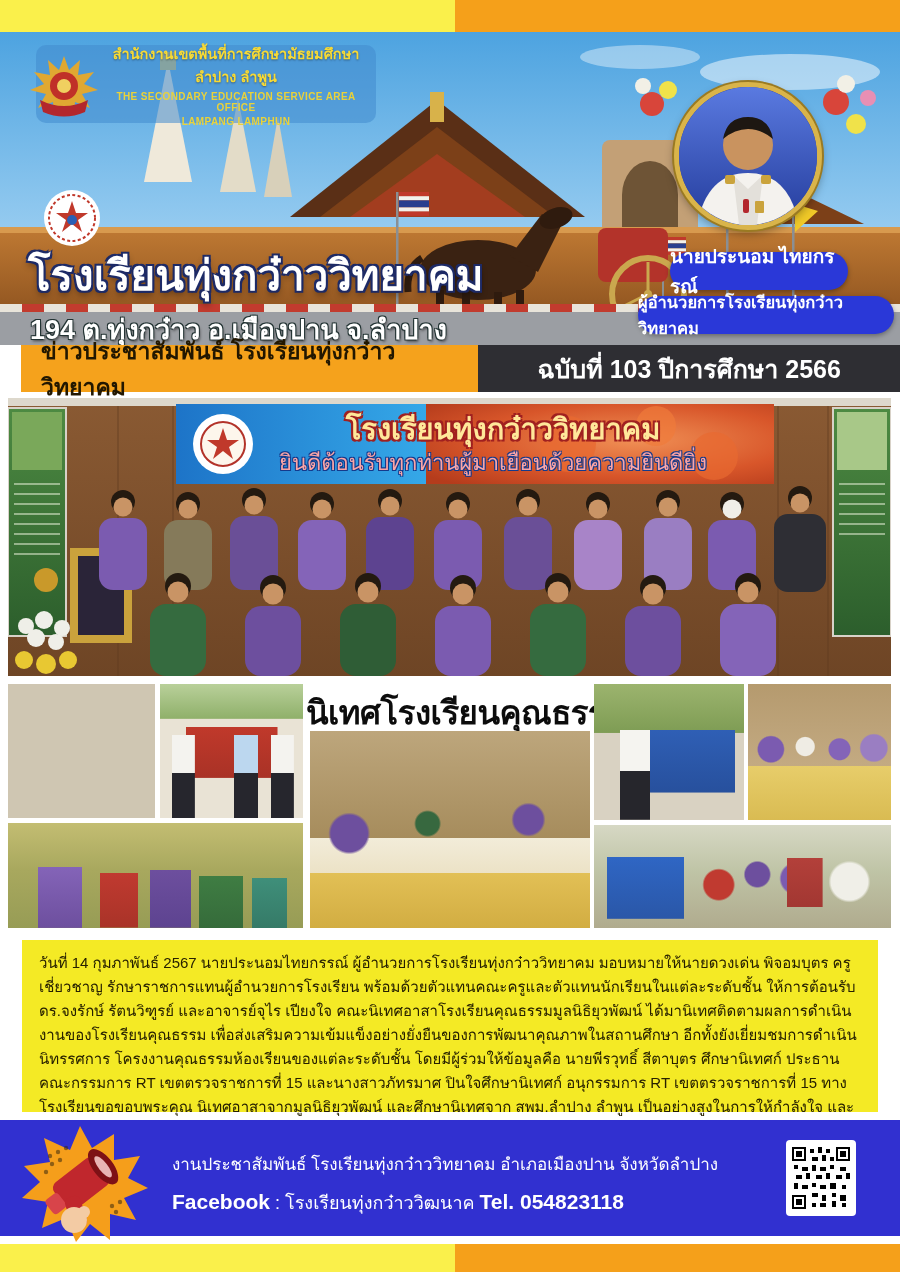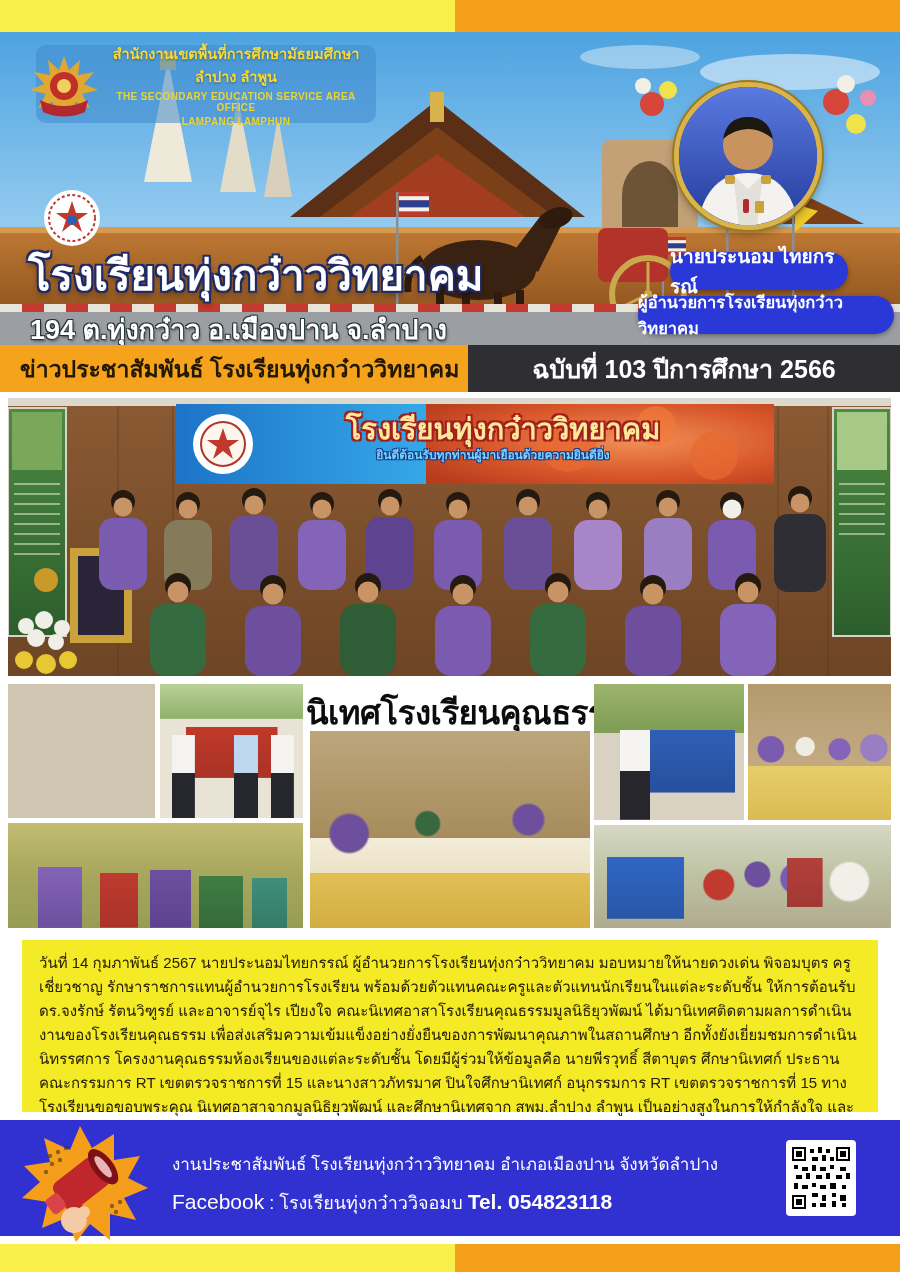--- a/index.html
+++ b/index.html
@@ -28,32 +28,32 @@
   .school-address { position:absolute; left:30px; top:276px; width:520px; font-size:27px; font-weight:bold; color:#fff;
       text-shadow:-1px -1px 0 #233,1px -1px 0 #233,-1px 1px 0 #233,1px 2px 3px rgba(0,0,0,.6); }
   .director-photo { position:absolute; left:674px; top:50px; width:148px; height:148px; border-radius:50%;
       border:5px solid #d9b44a; box-shadow:0 0 0 2px #9a7a22, 0 4px 10px rgba(0,0,0,.35); overflow:hidden; background:#2c44a8; }
   .pill { position:absolute; background:#2a38d8; color:#fff; font-weight:bold; border-radius:22px;
       display:flex; align-items:center; justify-content:center; box-shadow:0 2px 5px rgba(0,0,0,.35); }
   .pill.name { left:670px; top:220px; width:178px; height:38px; font-size:19px; }
   .pill.title { left:638px; top:264px; width:256px; height:38px; font-size:16.5px; }
 
   
-  .newsbar { position:absolute; top:345px; left:0; width:900px; height:47px; display:flex; }
+  .newsbar { position:absolute; top:345px; left:0; width:900px; height:47px; display:flex;padding-left:21px; }
   .newsbar-left { width:468px; background:#f5a21c; display:flex; align-items:center; padding-left:20px;
       font-size:23px; font-weight:bold; color:#221700; }
   .newsbar-right { width:432px; background:#2e2e33; display:flex; align-items:center; justify-content:center;
       font-size:25px; font-weight:bold; color:#ffffff; }
 
   
   .main-photo { position:absolute; left:8px; top:398px; width:883px; height:278px; overflow:hidden; background:#7a4f2c; }
   .banner-title { position:absolute; left:255px; top:8px; width:480px; text-align:center; font-size:29px; font-weight:bold;
       color:#ffe89a; text-shadow:-2px -2px 0 #a02020,2px -2px 0 #a02020,-2px 2px 0 #a02020,2px 2px 0 #a02020; }
-  .banner-subtitle { position:absolute; left:225px; top:47px; width:520px; text-align:center; font-size:12px; font-weight:bold;
-      color:#7dd3fc; text-shadow:-1px -1px 0 #143a8c,1px -1px 0 #143a8c,-1px 1px 0 #143a8c,1px 1px 0 #143a8c; }
+  .banner-subtitle { position:absolute; left:225px; top:47px; width:520px; text-align:center; font-size:22px; font-weight:normal;
+      color:#fca5a5; text-shadow:-1px -1px 0 #143a8c,1px -1px 0 #143a8c,-1px 1px 0 #143a8c,1px 1px 0 #143a8c; }
 
   
   .collage { position:absolute; top:684px; left:0; width:900px; height:244px; }
   .collage-title { position:absolute; left:306px; top:2px; width:336px; font-size:33px; font-weight:900;
       color:#0c0c0c; letter-spacing:-.5px; }
   .ph { position:absolute; background-color:#cfc6b2; }
   .ph-a { left:8px;  top:0; width:147px; height:134px;
       background-image:
         linear-gradient(#fbfaf3,#efece0), 
         linear-gradient(rgba(109,79,158,.88),rgba(93,67,144,.88)), 
@@ -137,21 +137,21 @@
   .article { position:absolute; left:22px; top:940px; width:856px; height:172px; background:#f4ea25;
       padding:11px 17px; }
   .article p { font-size:15px; line-height:1.6; color:#272100; text-align:left; }
 
   
   .footer { position:absolute; top:1120px; left:0; width:900px; height:116px; background:#3130d0; }
   .megaphone { position:absolute; left:16px; top:2px; }
   .f-text { position:absolute; left:172px; top:30px; color:#fff; }
   .f-line1 { font-size:17px; }
   .f-line2 { margin-top:11px; font-size:18px; }
-  .f-line2 .fb { font-weight:normal; font-size:21px; }
+  .f-line2 .fb { font-weight:bold; font-size:21px; }
   .f-line2 .tel { font-weight:bold; font-size:21px; }
   .qr { position:absolute; left:786px; top:20px; width:70px; height:76px; background:#fff; border-radius:4px;
       display:flex; align-items:center; justify-content:center; }
 </style>
 </head>
 <body>
 
 <div class="poster">
 
   <div class="accent-bar top">
@@ -510,21 +510,21 @@
         <ellipse cx="92" cy="61" rx="4.5" ry="13" fill="#e8b4b4"></ellipse>
         <rect x="24" y="52" width="16" height="18" rx="4" fill="#d8444a"></rect>
       </g>
       <rect x="52" y="74" width="16" height="32" rx="6" transform="rotate(-18 60 90)" fill="#c0272d"></rect>
       <circle cx="58" cy="98" r="13" fill="#f3cba4"></circle>
       <circle cx="68" cy="90" r="6" fill="#f3cba4"></circle>
     </svg>
     <div class="f-text">
       <div class="f-line1">งานประชาสัมพันธ์ โรงเรียนทุ่งกว๋าววิทยาคม อำเภอเมืองปาน จังหวัดลำปาง</div>
       <div class="f-line2">
-        <span class="fb">Facebook</span><span> : โรงเรียนทุ่งกว๋าววิจอมบ </span><span class="tel">Tel. 054823118</span>
+        <span class="fb">Facebook</span><span> : โรงเรียนทุ่งกว๋าววิฒนาค </span><span class="tel">Tel. 054823118</span>
       </div>
     </div>
     <div class="qr">
       <svg width="58" height="62" viewBox="0 0 29 31" shape-rendering="crispEdges">
         <rect width="29" height="31" fill="#ffffff"></rect>
         <g fill="#000000">
           <rect x="0" y="0" width="7" height="7"></rect>
             <rect x="22" y="0" width="7" height="7"></rect>
             <rect x="0" y="24" width="7" height="7"></rect>
           <rect x="9" y="1" width="2" height="2"></rect>

